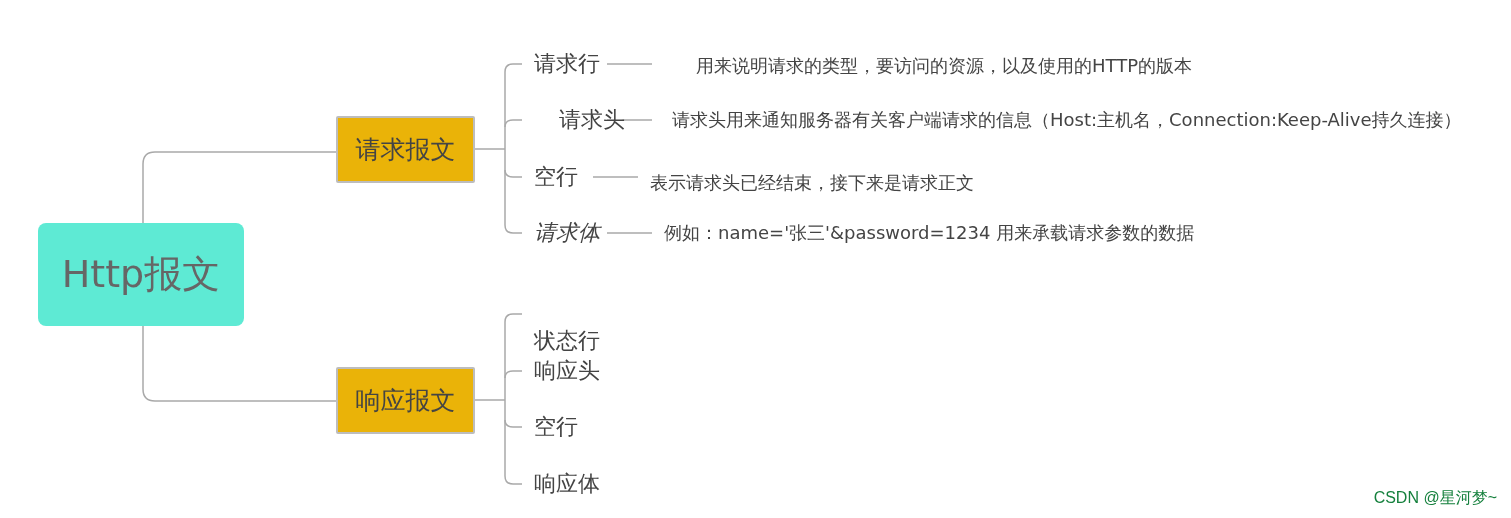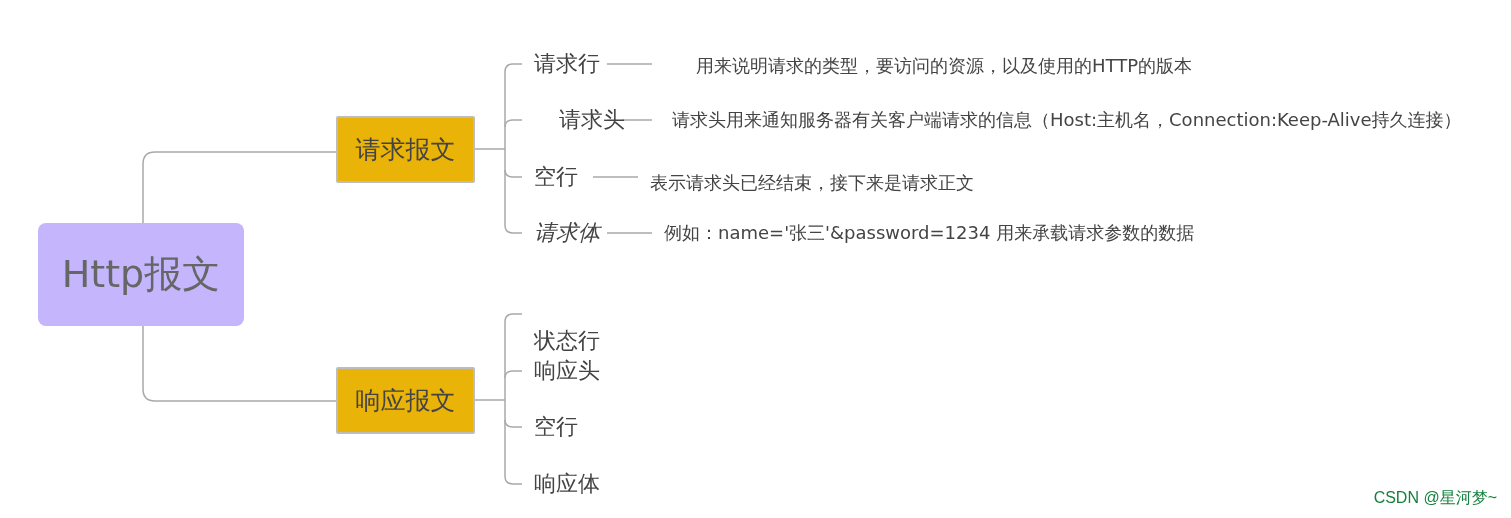--- a/index.html
+++ b/index.html
@@ -1,21 +1,21 @@
 <!DOCTYPE html>
 <html><head>
 <meta charset="utf-8">
 <style>
   html, body { margin: 0; padding: 0; background: #ffffff; }
   body { width: 1511px; height: 518px; position: relative; overflow: hidden;
          font-family: "DejaVu Sans", "Liberation Sans", sans-serif; color: #444; }
   svg.lines { position: absolute; left: 0; top: 0; width: 1511px; height: 518px; }
   .node { position: absolute; box-sizing: border-box; display: flex;
           align-items: center; justify-content: center; }
-  .root { left: 38px; top: 223px; width: 206px; height: 103px; background: #c4b5fd;
+  .root { left: 38px; top: 223px; width: 206px; height: 103px; background: #5eead4;
           border-radius: 8px; color: #666; font-size: 38px; }
   .sub { left: 336px; width: 139px; height: 67px; background: #eab308;
          border: 2px solid #bdbdbd; border-radius: 2px; color: #444; font-size: 25px; }
   .leaf { position: absolute; font-size: 22px; color: #444; white-space: nowrap;
           line-height: 22px; }
   .desc { position: absolute; font-size: 18px; color: #444; white-space: nowrap;
           line-height: 22px; }
   .watermark { position: absolute; right: 14px; top: 488px; font-size: 16px;
                color: #15803d; font-family: "Liberation Sans", sans-serif; text-align: right; }
 </style>

